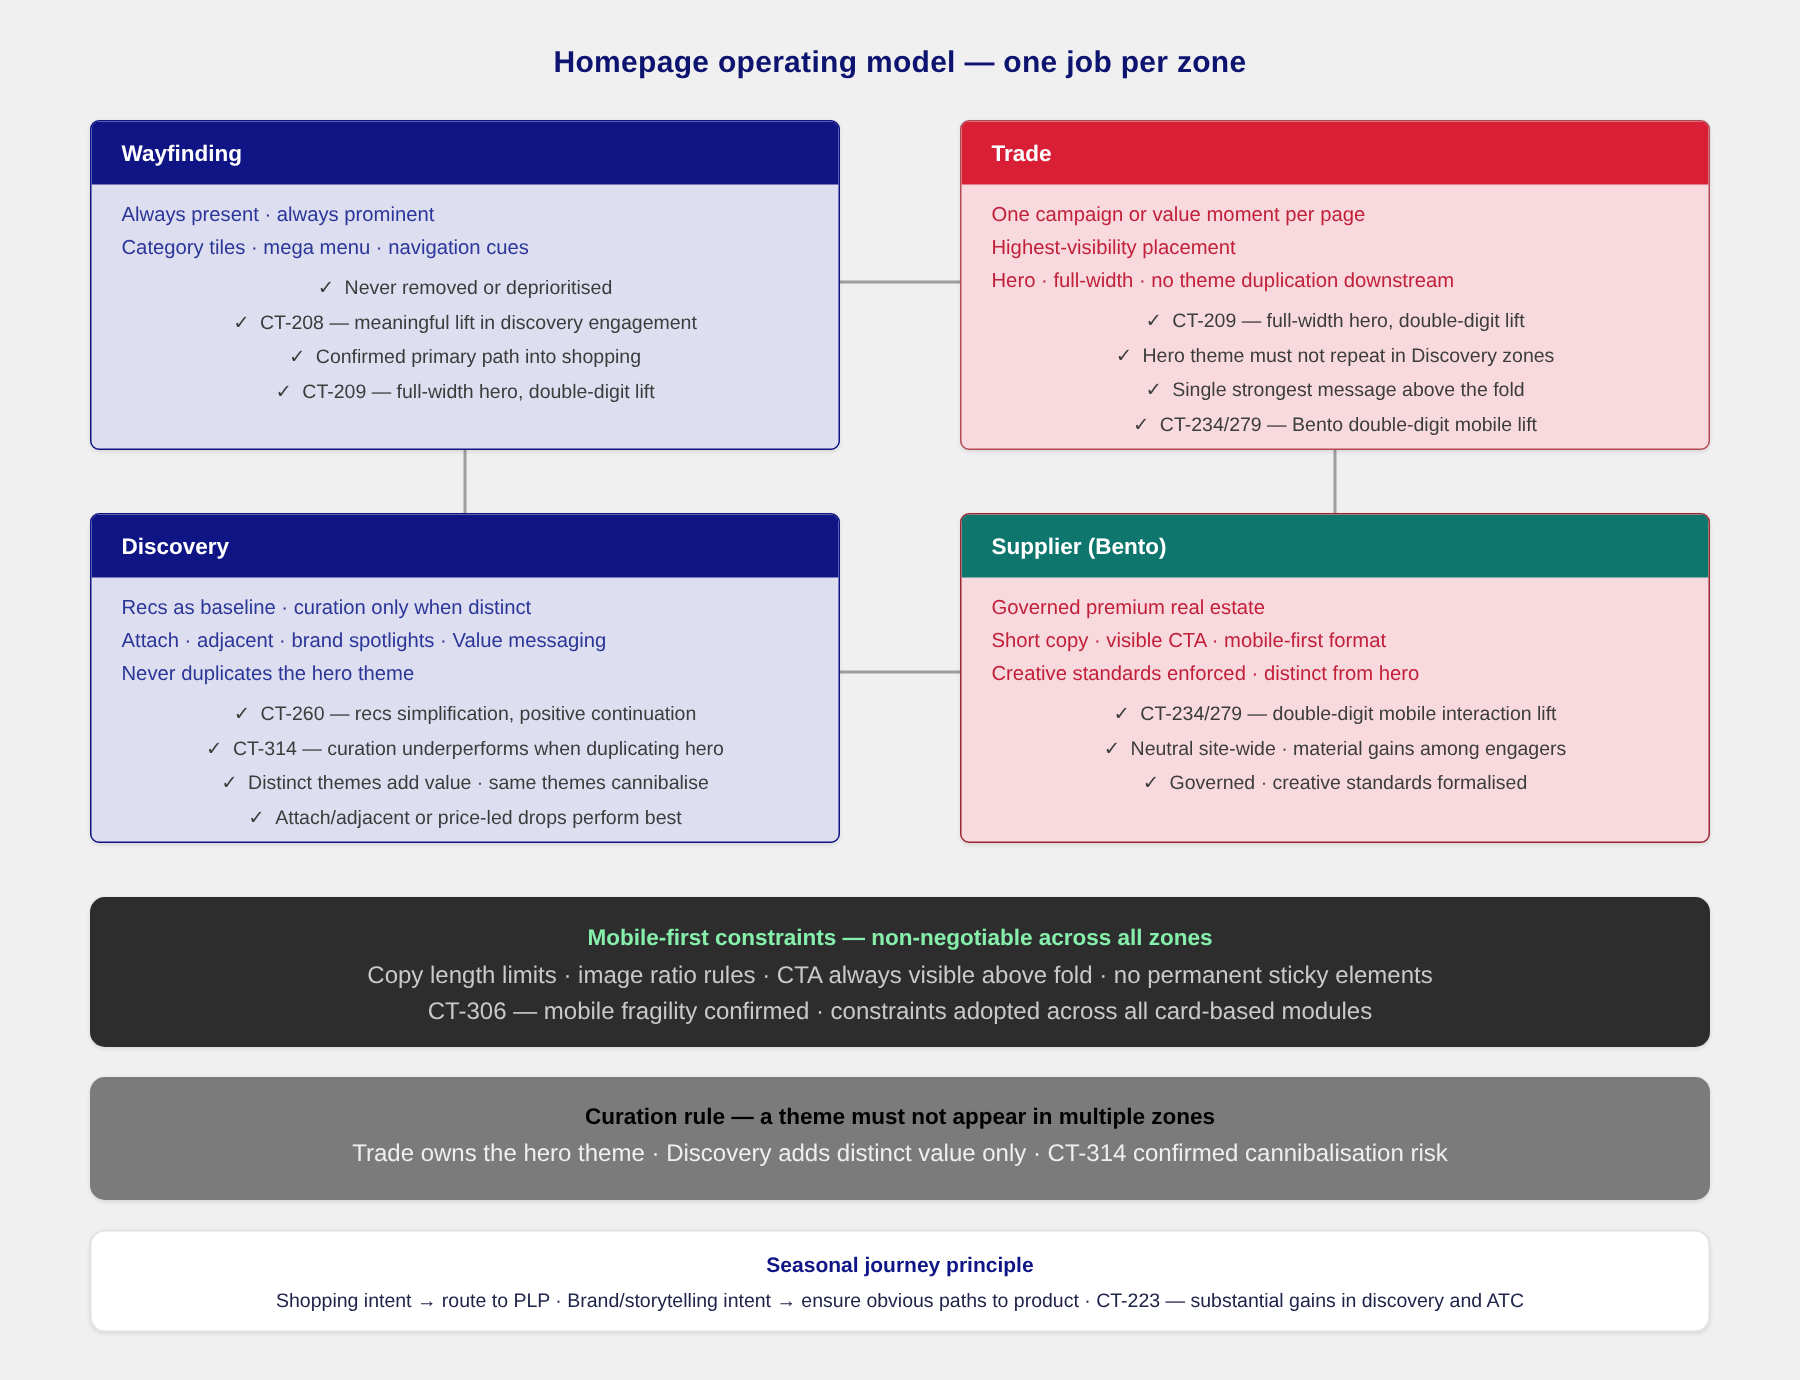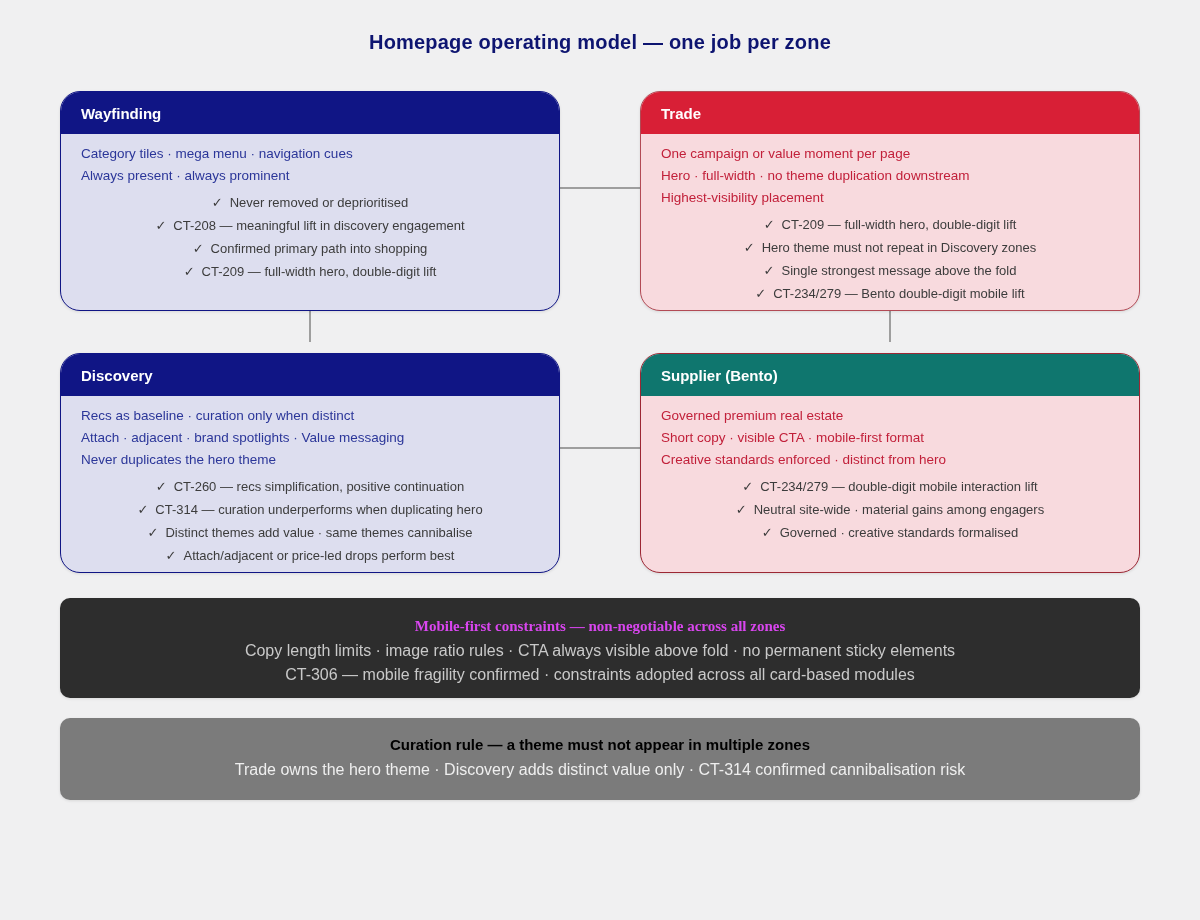--- a/index.html
+++ b/index.html
@@ -12,23 +12,22 @@
     text-align:center; font-size:20px; font-weight:bold; color:#0d1470;
     letter-spacing:.2px;
   }
 
   .connector { position:absolute; background:#9e9e9e; }
   .connector.h { height:2px; }
   .connector.v { width:2px; }
 
   .card {
     position:absolute; width:500px; height:220px;
-    border-radius:20px; overflow:hidden;
+    border-radius:6px; overflow:hidden;
     box-shadow:0 1px 3px rgba(0,0,0,.10);
-    margin-top:11px;
   }
   .card.navy { border:1.5px solid #101585; background:#dddeef; }
   .card.red  { border:1.5px solid #b24a55; background:#f8dade; }
   .card.red.dkr { border-color:#9c2734; }
 
   .card-header {
     height:42px; display:flex; align-items:center; padding:0 20px;
     color:#ffffff; font-weight:bold; font-size:15px;
   }
   .card.navy .card-header { background:#101585; }
@@ -46,21 +45,21 @@
 
   .banner {
     position:absolute; left:60px; width:1080px;
     border-radius:10px; text-align:center;
     box-shadow:0 1px 3px rgba(0,0,0,.10);
   }
   .banner-title { font-weight:bold; font-size:15px; line-height:22px; }
   .banner-line  { font-size:16px; line-height:21px; margin-top:3px; }
 
   .banner.dark { top:598px; height:100px; background:#2d2d2d; padding-top:17px; }
-  .banner.dark .banner-title { color:#d946ef;font-family:Liberation Serif, serif; }
+  .banner.dark .banner-title { color:#86efac; }
   .banner.dark .banner-line  { color:#c9c9c9; }
 
   .banner.gray { top:718px; height:82px; background:#7b7b7b; padding-top:16px; }
   .banner.gray .banner-title { color:#000000; }
   .banner.gray .banner-line  { color:#efefef; }
 
   .banner.white { top:820px; height:68px; background:#ffffff; border:1px solid #e2e2e2; padding-top:12px; }
   .banner.white .banner-title { color:#101585; font-size:14px; line-height:20px; }
   .banner.white .banner-line  { color:#20244a; font-size:13px; line-height:19px; margin-top:4px; }
 </style>
@@ -74,39 +73,39 @@
   <div class="connector h" style="left:560px;top:187px;width:80px;"></div>
   <div class="connector h" style="left:560px;top:447px;width:80px;"></div>
   <div class="connector v" style="left:309px;top:300px;height:42px;"></div>
   <div class="connector v" style="left:889px;top:300px;height:42px;"></div>
 
   <section class="card navy" style="left:60px;top:80px;">
     <header class="card-header">
       <span>Wayfinding</span>
     </header>
     <div class="card-body">
+      <div class="principle">Always present · always prominent</div>
       <div class="principle">Category tiles · mega menu · navigation cues</div>
-      <div class="principle">Always present · always prominent</div>
       <div class="checks">
         <div class="check"><span class="check-icon">✓</span><span>Never removed or deprioritised</span></div>
         <div class="check"><span class="check-icon">✓</span><span>CT-208 — meaningful lift in discovery engagement</span></div>
         <div class="check"><span class="check-icon">✓</span><span>Confirmed primary path into shopping</span></div>
         <div class="check"><span class="check-icon">✓</span><span>CT-209 — full-width hero, double-digit lift</span></div>
       </div>
     </div>
   </section>
 
   <section class="card red" style="left:640px;top:80px;">
     <header class="card-header">
       <span>Trade</span>
     </header>
     <div class="card-body">
       <div class="principle">One campaign or value moment per page</div>
+      <div class="principle">Highest-visibility placement</div>
       <div class="principle">Hero · full-width · no theme duplication downstream</div>
-      <div class="principle">Highest-visibility placement</div>
       <div class="checks">
         <div class="check"><span class="check-icon">✓</span><span>CT-209 — full-width hero, double-digit lift</span></div>
         <div class="check"><span class="check-icon">✓</span><span>Hero theme must not repeat in Discovery zones</span></div>
         <div class="check"><span class="check-icon">✓</span><span>Single strongest message above the fold</span></div>
         <div class="check"><span class="check-icon">✓</span><span>CT-234/279 — Bento double-digit mobile lift</span></div>
       </div>
     </div>
   </section>
 
   <section class="card navy" style="left:60px;top:342px;">
@@ -146,14 +145,18 @@
     <div class="banner-title">Mobile-first constraints — non-negotiable across all zones</div>
     <div class="banner-line">Copy length limits · image ratio rules · CTA always visible above fold · no permanent sticky elements</div>
     <div class="banner-line">CT-306 — mobile fragility confirmed · constraints adopted across all card-based modules</div>
   </section>
 
   <section class="banner gray">
     <div class="banner-title">Curation rule — a theme must not appear in multiple zones</div>
     <div class="banner-line">Trade owns the hero theme · Discovery adds distinct value only · CT-314 confirmed cannibalisation risk</div>
   </section>
 
+  <section class="banner white">
+    <div class="banner-title">Seasonal journey principle</div>
+    <div class="banner-line">Shopping intent → route to PLP · Brand/storytelling intent → ensure obvious paths to product · CT-223 — substantial gains in discovery and ATC</div>
+  </section>
 
 </div>
 
 </body></html>

